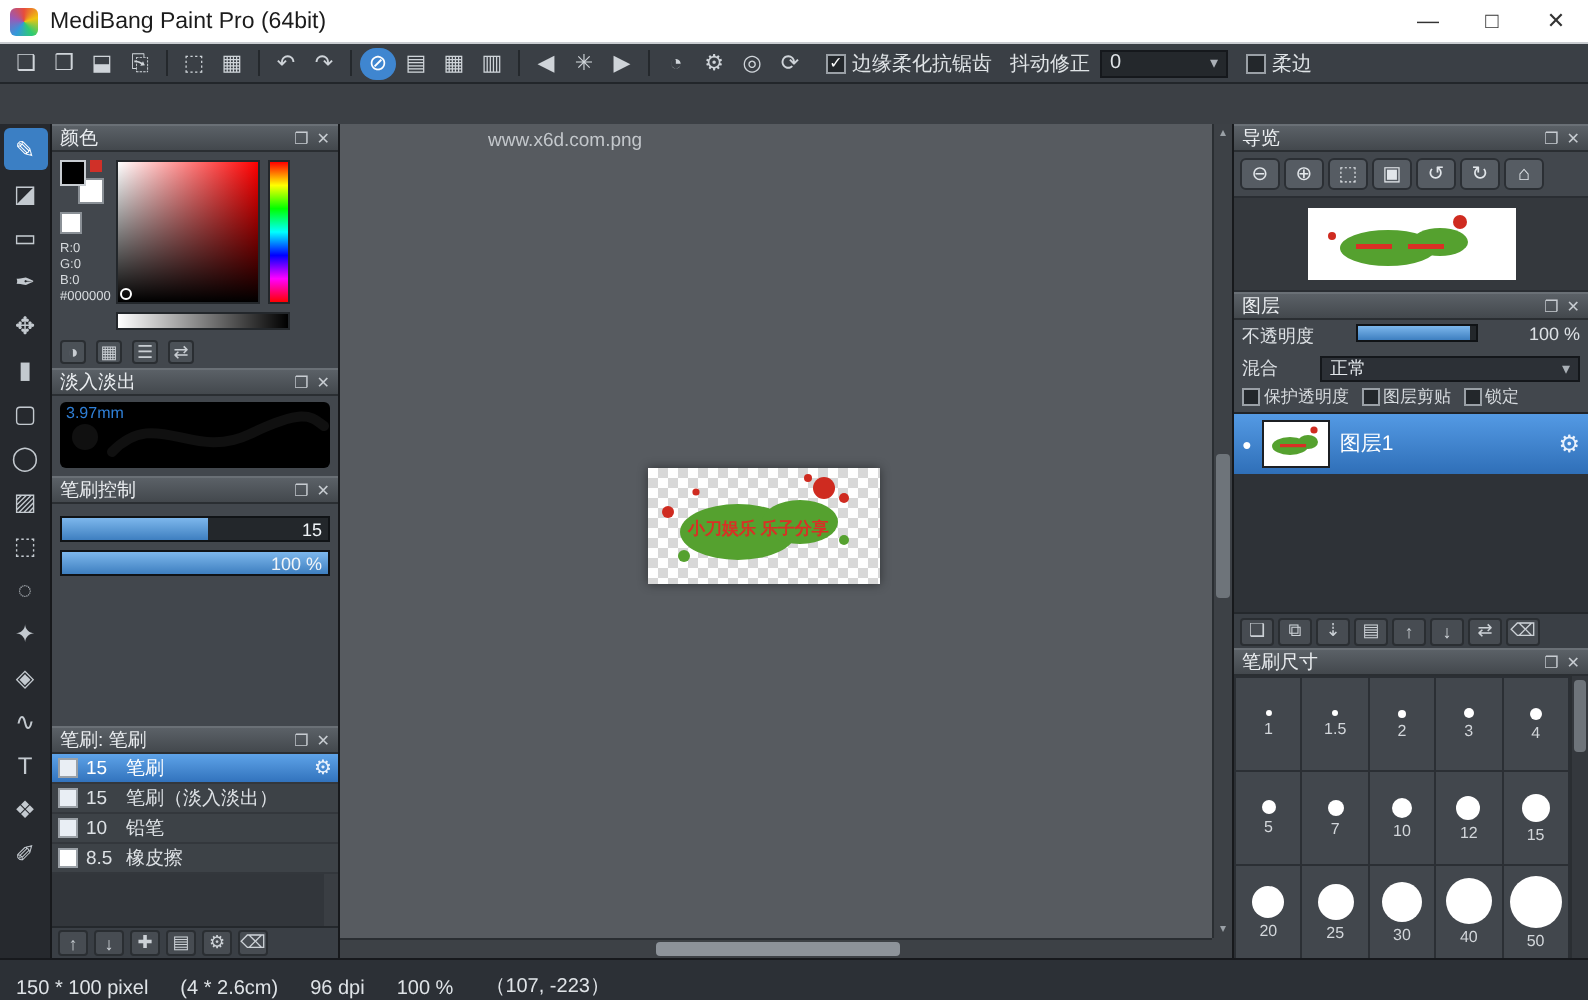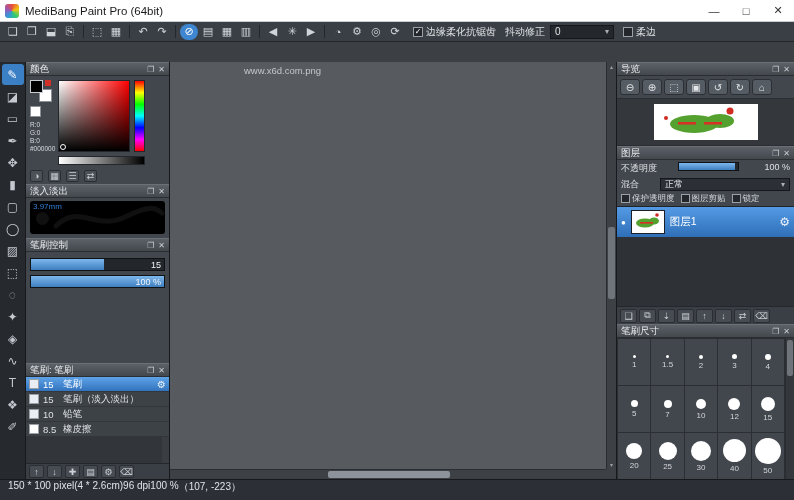--- a/index.html
+++ b/index.html
@@ -124,21 +124,21 @@
 
   .bs-body { flex:1; position:relative; overflow:hidden; }
   .size-grid { position:absolute; left:0; top:0; right:9px; bottom:0; display:grid; grid-template-columns:repeat(5,1fr); grid-auto-rows:46px; gap:1px; background:#2b2f34; padding:1px; }
   .size-cell { background:#42474d; display:flex; flex-direction:column; align-items:center; justify-content:center; gap:3px; }
   .size-dot { background:#fff; border-radius:50%; flex:none; }
   .size-num { font-size:8px; line-height:8px; color:#d2d6da; }
   .bs-scroll { position:absolute; right:0; top:0; bottom:0; width:9px; background:#34383d; border-left:1px solid #2a2e32; }
   .bs-thumb { position:absolute; top:2px; left:1px; right:1px; height:36px; background:#6e747a; border-radius:2px; }
 
   
-  .statusbar { position:absolute; left:0; right:0; bottom:0; height:21px; background:#2c3036; border-top:1px solid #17191d; display:flex; align-items:flex-start; padding:0 8px; font-size:10px; color:#dfe3e7; white-space:nowrap; overflow:hidden; }
+  .statusbar { position:absolute; left:0; right:0; bottom:0; height:21px; background:#2c3036; border-top:1px solid #17191d; display:flex; align-items:flex-end; gap:16px; padding:0 8px; font-size:10px; color:#dfe3e7; white-space:nowrap; overflow:hidden; }
 </style>
 </head>
 <body>
 
 <div class="app">
 
   <div class="titlebar">
     <span class="app-icon"></span>
     <span class="title-text">MediBang Paint Pro (64bit)</span>
     <div class="win-btns">
@@ -316,20 +316,34 @@
           <span class="bf-icon">↓</span>
           <span class="bf-icon">✚</span>
           <span class="bf-icon">▤</span>
           <span class="bf-icon">⚙</span>
           <span class="bf-icon">⌫</span>
         </div>
     </div>
 
     <div class="canvas-area">
       <span class="doc-title">www.x6d.com.png</span>
+      <div class="canvas-img">
+        <svg width="116" height="58" viewBox="0 0 116 58">
+          <ellipse cx="45" cy="32" rx="29" ry="14" fill="#55a12f"></ellipse>
+          <ellipse cx="76" cy="27" rx="19" ry="11" fill="#55a12f"></ellipse>
+          <circle cx="18" cy="44" r="3" fill="#55a12f"></circle>
+          <circle cx="98" cy="36" r="2.5" fill="#55a12f"></circle>
+          <circle cx="88" cy="10" r="5.5" fill="#cf2b20"></circle>
+          <circle cx="98" cy="15" r="2.5" fill="#cf2b20"></circle>
+          <circle cx="80" cy="5" r="2" fill="#cf2b20"></circle>
+          <circle cx="10" cy="22" r="3" fill="#cf2b20"></circle>
+          <circle cx="24" cy="12" r="1.8" fill="#cf2b20"></circle>
+          <text x="20" y="33" font-size="8.5" font-weight="bold" fill="#d93025">小刀娱乐 乐子分享</text>
+        </svg>
+      </div>
       <div class="vscrollbar">
         <span class="sb-arrow" style="top:1px">▴</span>
         <span class="vthumb"></span>
         <span class="sb-arrow" style="bottom:1px">▾</span>
       </div>
       <div class="hscrollbar">
         <span class="hthumb"></span>
       </div>
       <div class="sb-corner"></div>
     </div>

